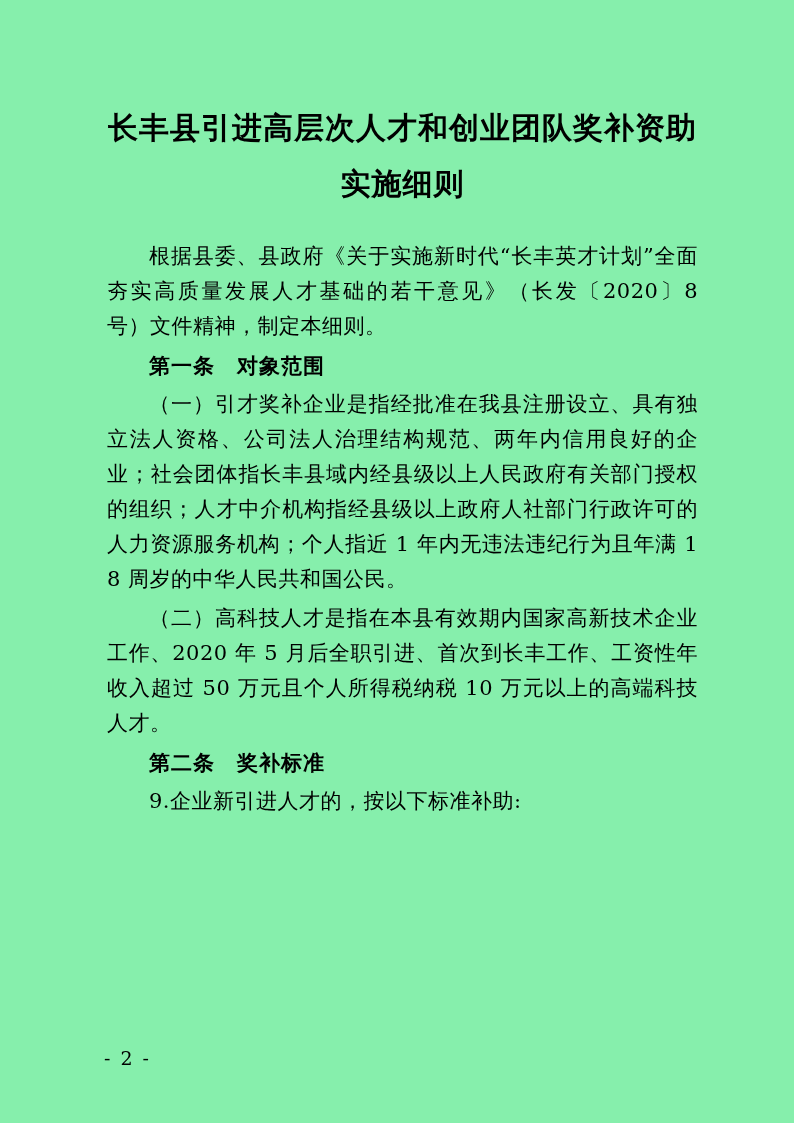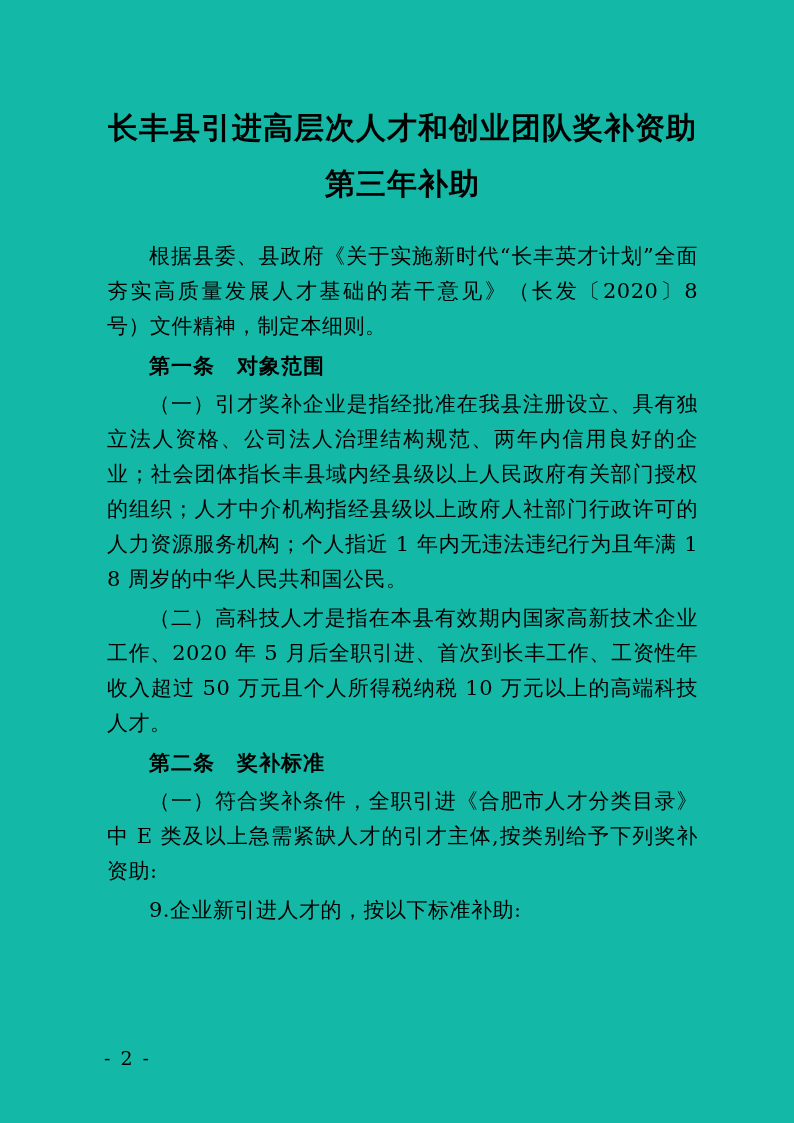--- a/index.html
+++ b/index.html
@@ -4,21 +4,21 @@
 <style>
   html, body {
     margin: 0;
     padding: 0;
     background: #ffffff;
   }
   .page {
     position: relative;
     width: 794px;
     height: 1123px;
-    background: #14b8a6;
+    background: #86efac;
     color: #000000;
     font-family: "DejaVu Serif", "Liberation Serif", serif;
     overflow: hidden;
     box-sizing: border-box;
   }
   .content {
     position: absolute;
     left: 103px;
     top: 100px;
     width: 599px;
@@ -60,29 +60,28 @@
   }
 </style>
 </head>
 <body>
 
 <div class="page">
   <div class="content">
 
     <h1 class="doc-title">
       <span class="title-line">长丰县引进高层次人才和创业团队奖补资助</span>
-      <span class="title-line">第三年补助</span>
+      <span class="title-line">实施细则</span>
     </h1>
 
     <div class="paragraphs">
       <p class="body">根据县委、县政府《关于实施新时代“长丰英才计划”全面夯实高质量发展人才基础的若干意见》（长发〔2020〕8 号）文件精神，制定本细则。</p>
       <p class="heading">第一条　对象范围</p>
       <p class="body">（一）引才奖补企业是指经批准在我县注册设立、具有独立法人资格、公司法人治理结构规范、两年内信用良好的企业；社会团体指长丰县域内经县级以上人民政府有关部门授权的组织；人才中介机构指经县级以上政府人社部门行政许可的人力资源服务机构；个人指近 1 年内无违法违纪行为且年满 18 周岁的中华人民共和国公民。</p>
       <p class="body">（二）高科技人才是指在本县有效期内国家高新技术企业工作、2020 年 5 月后全职引进、首次到长丰工作、工资性年收入超过 50 万元且个人所得税纳税 10 万元以上的高端科技人才。</p>
       <p class="heading">第二条　奖补标准</p>
-      <p class="body">（一）符合奖补条件，全职引进《合肥市人才分类目录》中 E 类及以上急需紧缺人才的引才主体,按类别给予下列奖补资助:</p>
       <p class="body">9.企业新引进人才的，按以下标准补助:</p>
     </div>
 
   </div>
 
   <div class="page-footer">- 2 -</div>
 </div>
 
 </body></html>

